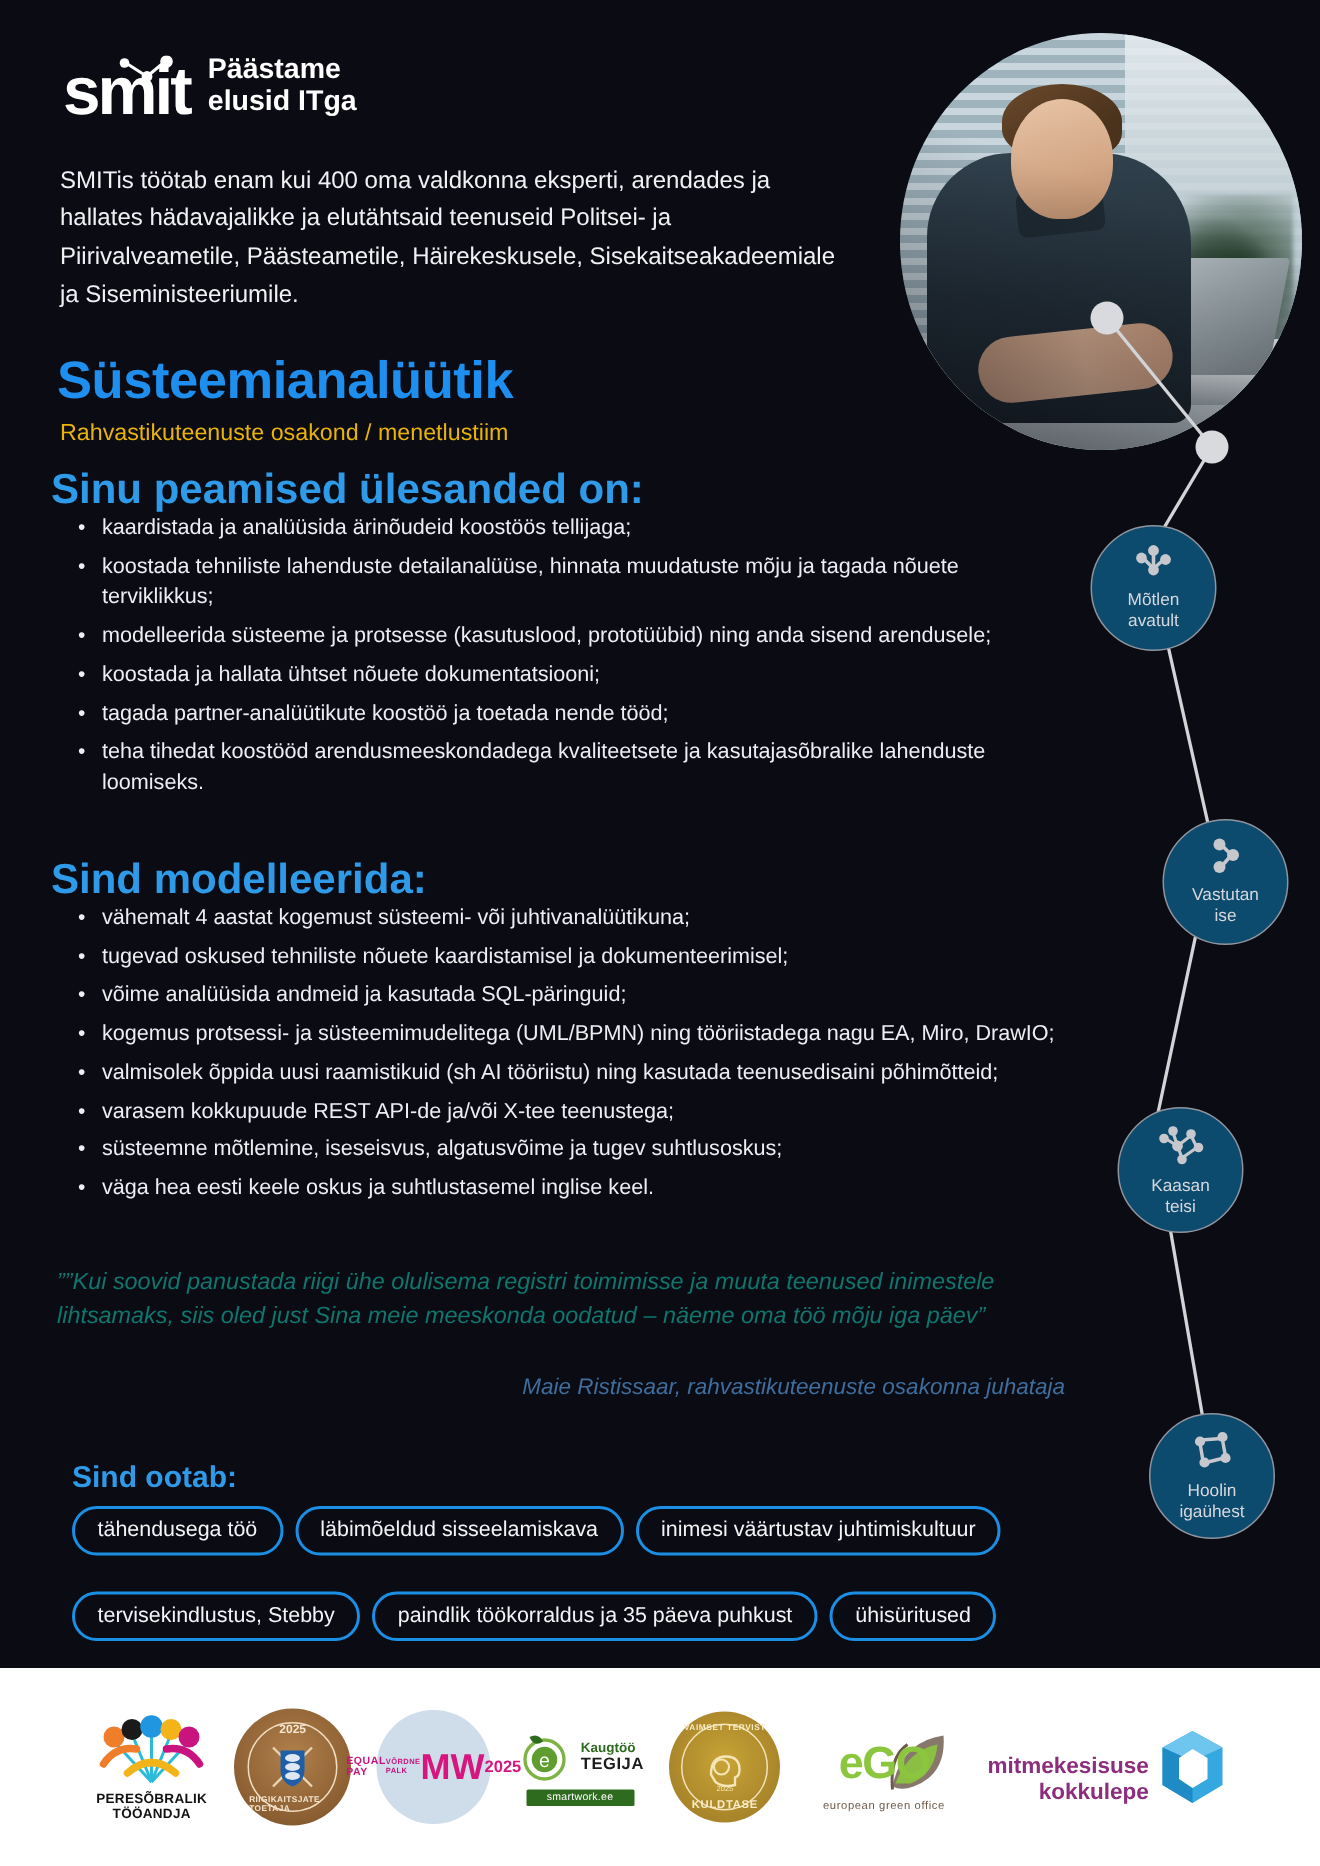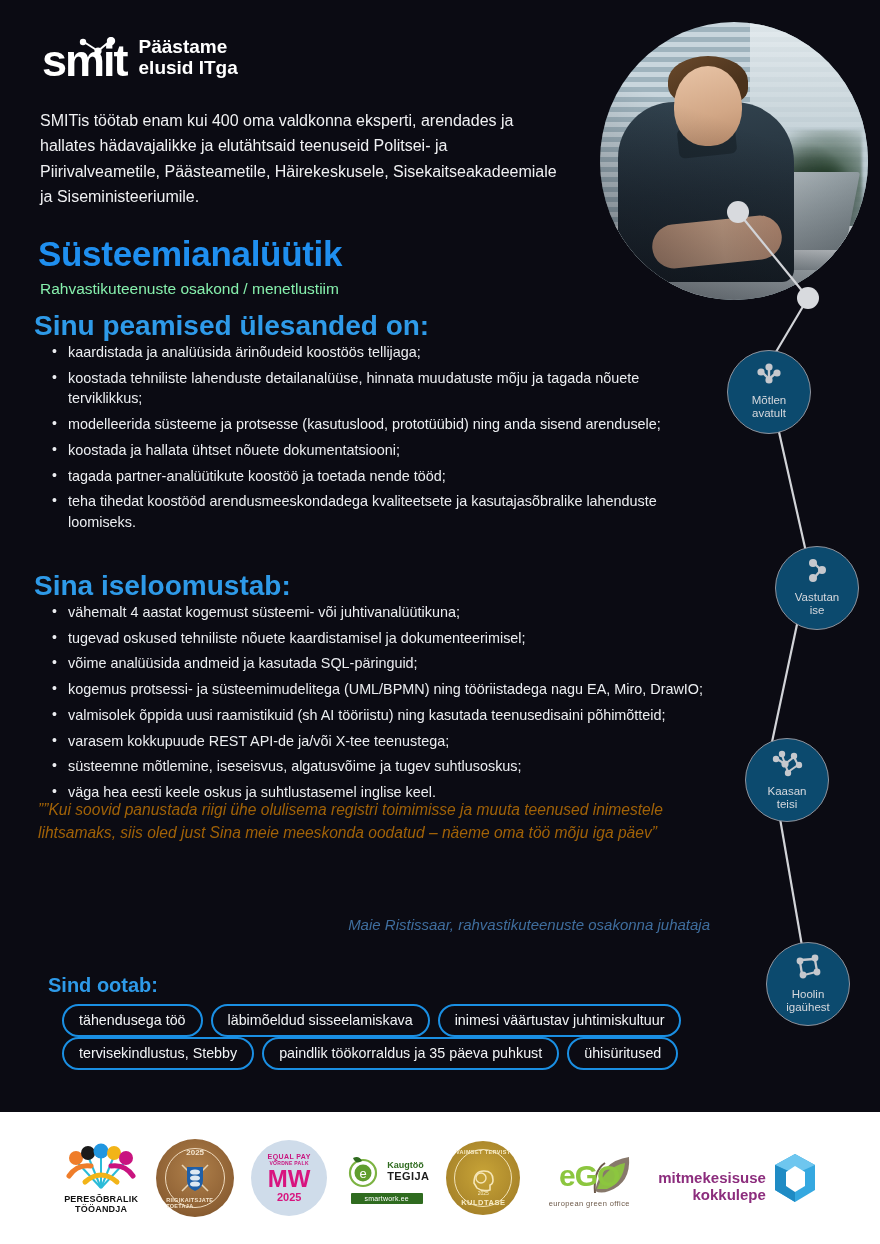--- a/index.html
+++ b/index.html
@@ -194,21 +194,21 @@
     position: absolute;
     left: 38px; top: 234px;
     color: #1f8fef;
     font-size: 35px;
     font-weight: bold;
     letter-spacing: -0.3px;
   }
   .job-subtitle {
     position: absolute;
     left: 40px; top: 280px;
-    color: #86efac;
+    color: #eab308;
     font-size: 15.5px;
   }
 
   .section-head {
     position: absolute;
     left: 34px;
     color: #2e9ae8;
     font-size: 28px;
   }
   #head-tasks { top: 310px; }
@@ -233,23 +233,23 @@
     position: absolute;
     left: 2px; top: -1px;
     color: #eceef1;
     font-size: 14px;
   }
   #list-tasks { top: 342px; }
   #list-reqs  { top: 602px; }
 
   .quote {
     position: absolute;
-    left: 38px; top: 798px;
+    left: 38px; top: 843px;
     width: 672px;
-    color: #a16207;
+    color: #0f766e;
     font-size: 15.6px;
     font-style: italic;
     line-height: 1.5;
   }
   .quote-author {
     position: absolute;
     left: 38px; top: 916px;
     width: 672px;
     text-align: right;
     color: #3f6e9e;
@@ -259,25 +259,25 @@
 
   #head-perks {
     position: absolute;
     left: 48px; top: 974px;
     color: #2e9ae8;
     font-size: 20px;
   }
 
   .pill-rows {
     position: absolute;
-    left: 62px; top: 1004px;
+    left: 48px; top: 1004px;
     width: 680px;
     display: flex;
     flex-direction: column;
-    gap: 0;
+    gap: 24px;
   }
   .pill-row {
     display: flex;
     gap: 8px;
     align-items: center;
   }
   .pill {
     border: 2px solid #1a8fe3;
     border-radius: 999px;
     color: #f2f4f6;
@@ -481,21 +481,21 @@
   <h2 class="section-head" id="head-tasks">Sinu peamised ülesanded on:</h2>
   <ul class="bullets" id="list-tasks">
     <li>kaardistada ja analüüsida ärinõudeid koostöös tellijaga;</li>
     <li>koostada tehniliste lahenduste detailanalüüse, hinnata muudatuste mõju ja tagada nõuete terviklikkus;</li>
     <li>modelleerida süsteeme ja protsesse (kasutuslood, prototüübid) ning anda sisend arendusele;</li>
     <li>koostada ja hallata ühtset nõuete dokumentatsiooni;</li>
     <li>tagada partner-analüütikute koostöö ja toetada nende tööd;</li>
     <li>teha tihedat koostööd arendusmeeskondadega kvaliteetsete ja kasutajasõbralike lahenduste loomiseks.</li>
   </ul>
 
-  <h2 class="section-head" id="head-reqs">Sina iseloomustab:</h2>
+  <h2 class="section-head" id="head-reqs">Sind modelleerida:</h2>
   <ul class="bullets" id="list-reqs">
     <li>vähemalt 4 aastat kogemust süsteemi- või juhtivanalüütikuna;</li>
     <li>tugevad oskused tehniliste nõuete kaardistamisel ja dokumenteerimisel;</li>
     <li>võime analüüsida andmeid ja kasutada SQL-päringuid;</li>
     <li>kogemus protsessi- ja süsteemimudelitega (UML/BPMN) ning tööriistadega nagu EA, Miro, DrawIO;</li>
     <li>valmisolek õppida uusi raamistikuid (sh AI tööriistu) ning kasutada teenusedisaini põhimõtteid;</li>
     <li>varasem kokkupuude REST API-de ja/või X-tee teenustega;</li>
     <li>süsteemne mõtlemine, iseseisvus, algatusvõime ja tugev suhtlusoskus;</li>
     <li>väga hea eesti keele oskus ja suhtlustasemel inglise keel.</li>
   </ul>
@@ -558,21 +558,21 @@
               <ellipse cx="17" cy="17" rx="5" ry="2.6"></ellipse>
               <ellipse cx="17" cy="23" rx="5" ry="2.6"></ellipse>
             </g>
           </svg>
           <span style="position:absolute;bottom:-2px;font-size:5.5px;color:#f5e6cf;font-weight:bold;letter-spacing:.3px;">RIIGIKAITSJATE TOETAJA</span>
         </div>
       </div>
     </div>
 
     <div class="flogo">
-      <div class="seal" style="width:76px;height:76px;background:#cfdcea;flex-direction:column;">
+      <div class="seal" style="width:76px;height:76px;background:#cfdcea;flex-direction:row;">
         <span style="font-size:7px;font-weight:bold;color:#c9147f;letter-spacing:.4px;">EQUAL PAY</span>
         <span style="font-size:5px;font-weight:bold;color:#c9147f;letter-spacing:.3px;">VÕRDNE PALK</span>
         <span style="font-size:24px;font-weight:bold;color:#d8147f;line-height:1;margin-top:1px;">MW</span>
         <span style="font-size:11px;font-weight:bold;color:#d8147f;">2025</span>
       </div>
     </div>
 
     <div class="flogo">
       <div style="display:flex;align-items:center;gap:5px;">
         <svg width="38" height="38" viewBox="0 0 38 38">

